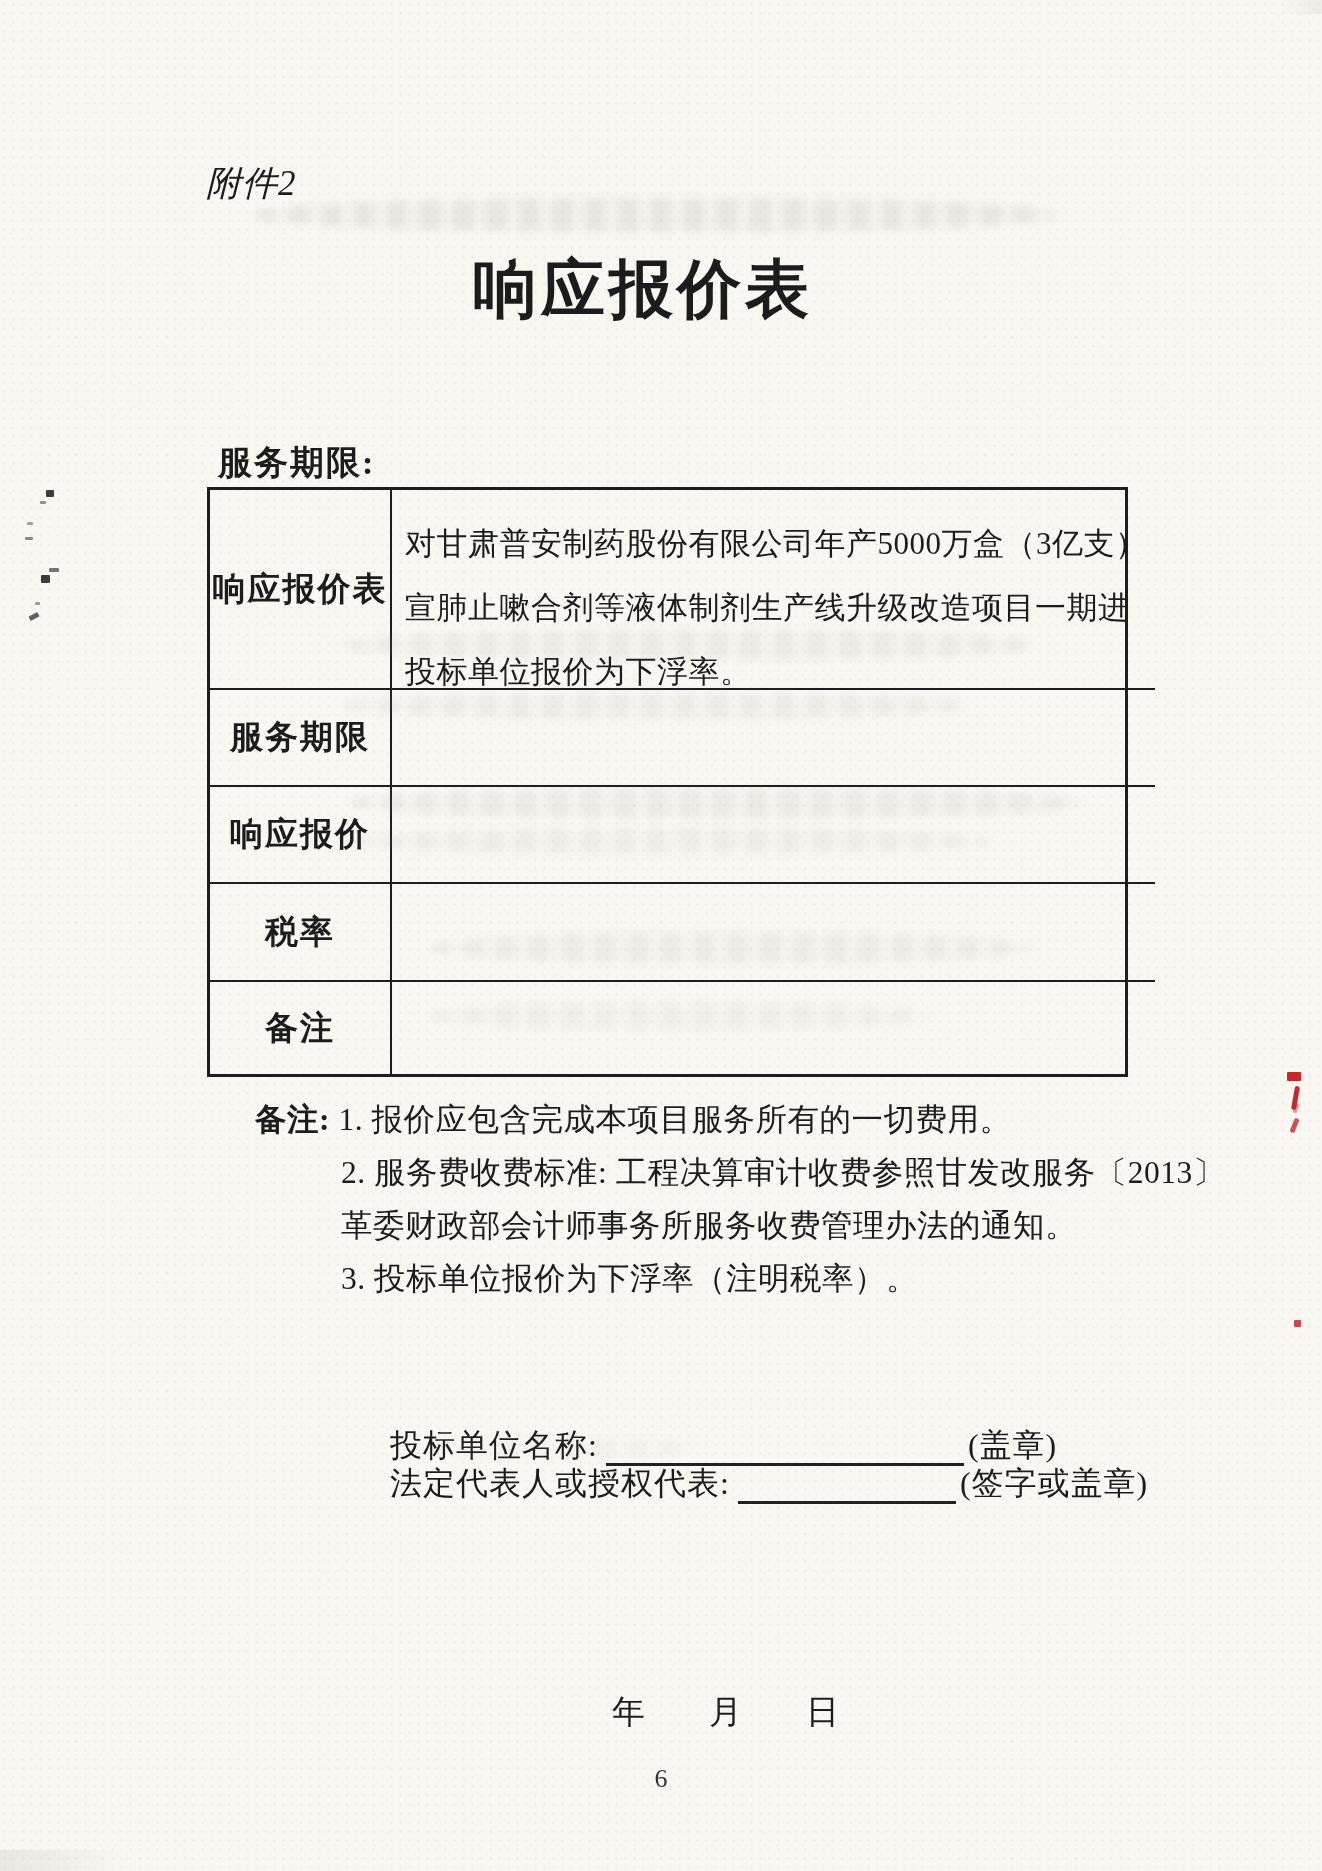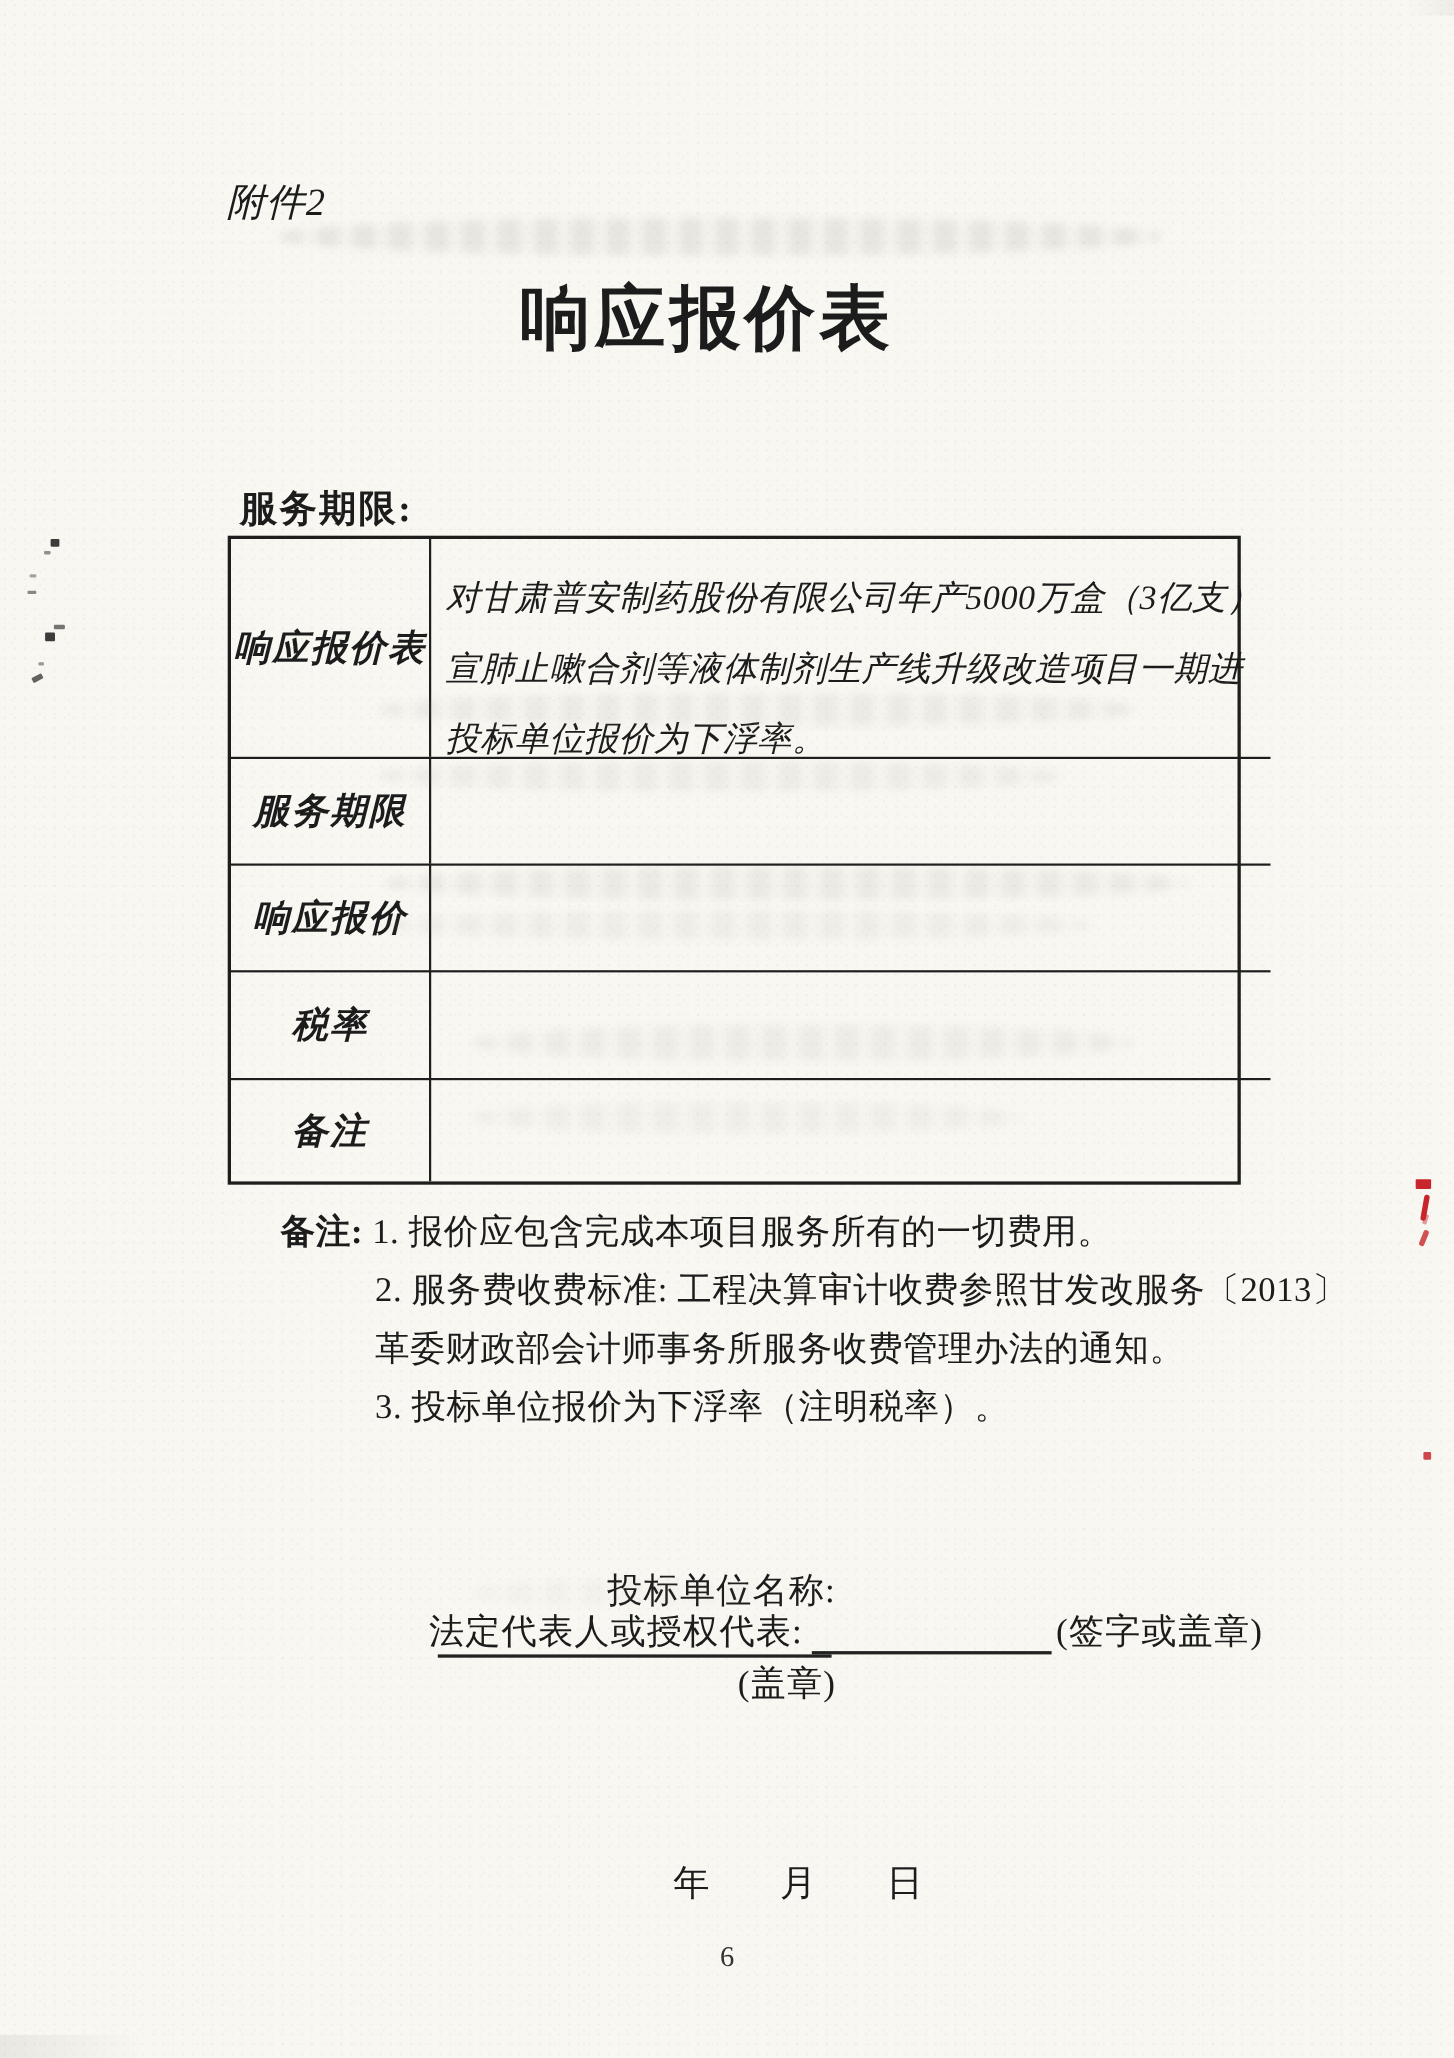--- a/index.html
+++ b/index.html
@@ -24,34 +24,34 @@
   .title{left:0;top:246px;width:1286px;text-align:center;font-size:64px;font-weight:bold;letter-spacing:4px;}
   .project-label{left:218px;top:440px;font-size:34px;font-weight:600;letter-spacing:2px;}
 
   
   .qtable{
     left:207px;top:487px;width:921px;height:590px;
     border:3px solid #1e1e1e;box-sizing:border-box;
     display:grid;grid-template-columns:180px 1fr;
     grid-template-rows:198px 97px 97px 98px 1fr;
   }
-  .qtable .cell{border-left:2px solid #1e1e1e;border-top:2px solid #1e1e1e;box-sizing:border-box;font-style:italic;}
+  .qtable .cell{border-left:2px solid #1e1e1e;border-top:2px solid #1e1e1e;box-sizing:border-box;}
   .qtable .cell.first-col{border-left:none;}
   .qtable .cell.first-row{border-top:none;}
   .label-cell{display:flex;align-items:center;justify-content:center;font-size:33px;font-weight:600;letter-spacing:2px;}
   .content-cell{font-size:31px;line-height:64px;padding:22px 8px 0 13px;letter-spacing:0.5px;}
 
   
   .notes{left:207px;top:1093px;font-size:31.5px;line-height:53px;letter-spacing:0.5px;margin-left:48px;}
   .notes .bold{font-weight:600;}
   .notes .indent{padding-left:86px;}
 
   
   .sigrow{display:flex;align-items:flex-end;font-size:32px;letter-spacing:1px;}
-  .sig-a{left:390px;top:1424px;flex-direction:column;}
+  .sig-a{left:390px;top:1424px;}
   .sig-b{left:390px;top:1434px;margin-top:28px;}
   .blank{display:inline-block;border-bottom:3px solid #222;height:36px;margin:0 4px 2px 8px;}
   .blank-a{width:358px;}
   .blank-b{width:218px;}
 
   .dateline{left:612px;top:1690px;font-size:33px;display:flex;gap:64px;}
   .pagenum{left:0;top:1764px;width:1322px;text-align:center;font-size:26px;color:#333;}
 
   
   .smudge{

